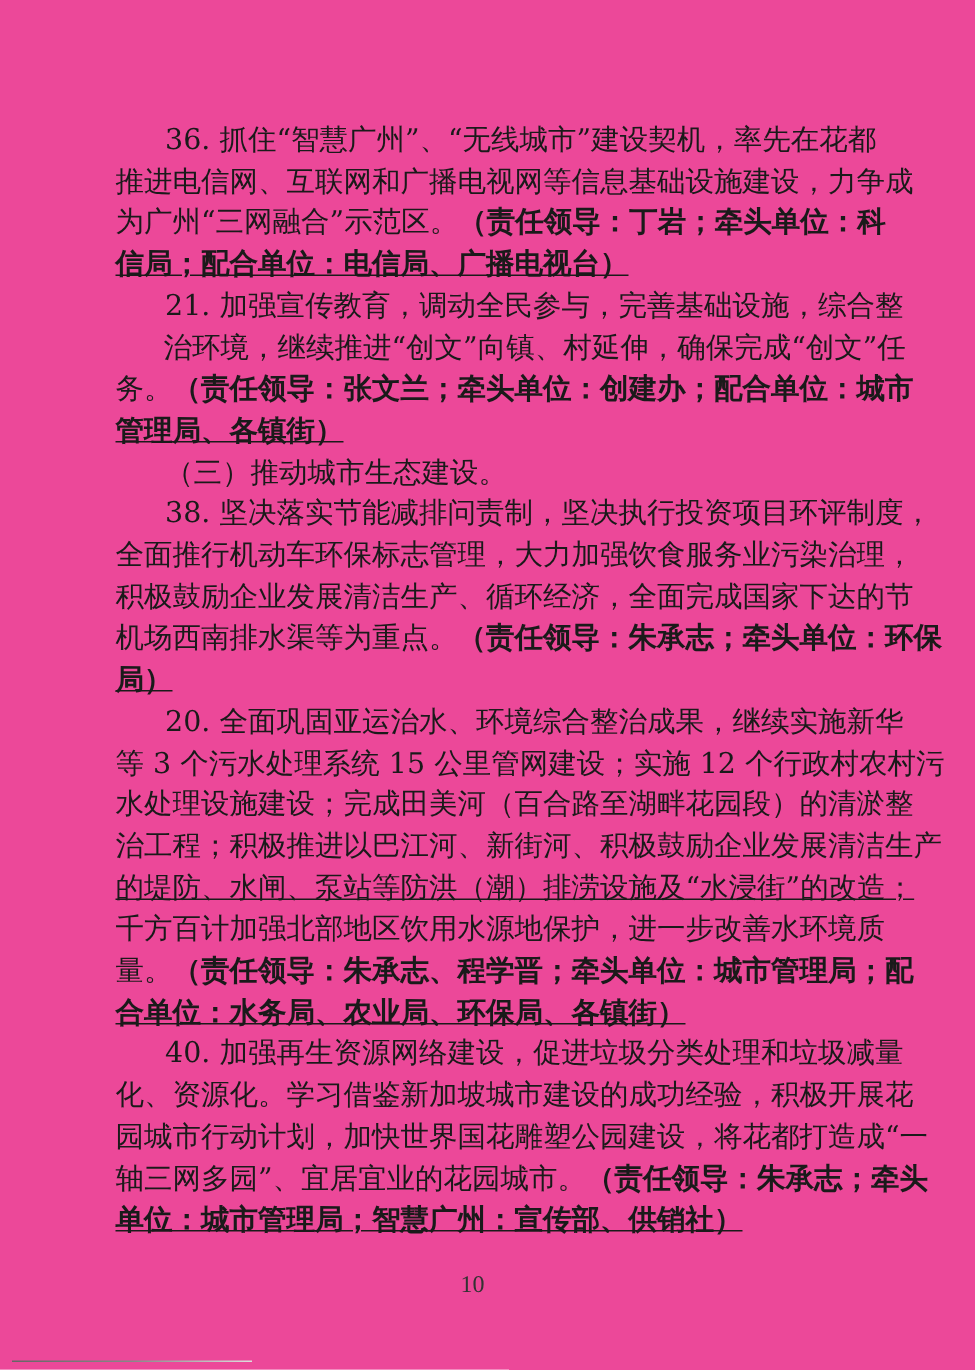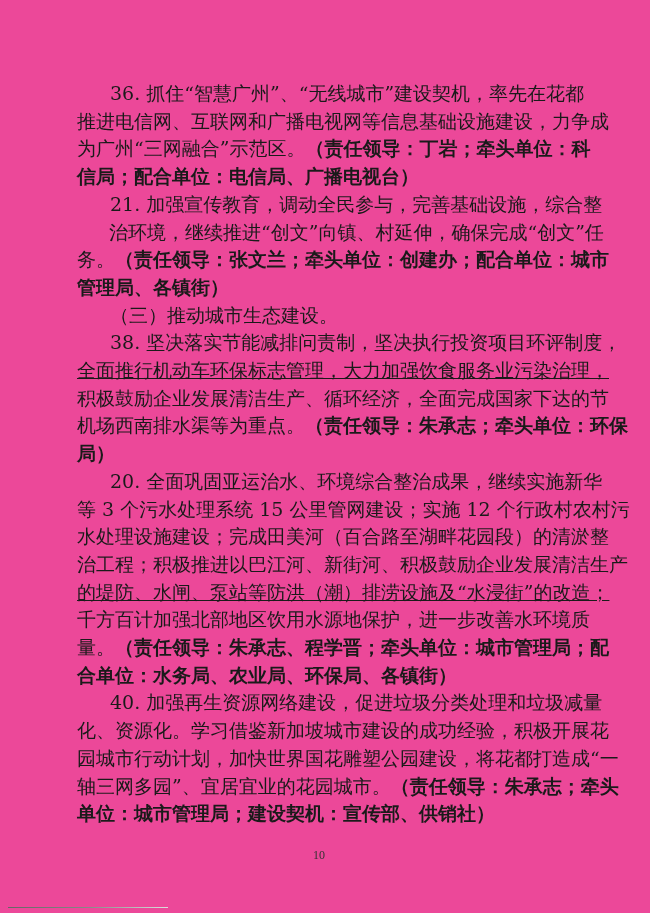--- a/index.html
+++ b/index.html
@@ -12,26 +12,26 @@
     height: 28px;
     line-height: 28px;
     font-family: "DejaVu Serif", "Liberation Serif", serif;
     font-size: 19px;
     color: #1a1a1a;
     white-space: nowrap;
     text-align: justify;
     text-align-last: justify;
   }
   .line.indent { left: 110px; width: 454px; }
-  .line.last { text-align-last: left; }
+  .line.last { text-align-last: left; text-decoration: underline; }
   .line.heading { left: 110px; width: auto; text-align-last: left; }
   .b { font-weight: bold; font-family: "DejaVu Sans", "Liberation Sans", sans-serif; }
   .pagenum {
-    position: absolute; left: 305px; top: 848px; width: 20px; text-align: right;
-    font-family: "Liberation Serif", serif; font-size: 12px; color: #333;
+    position: absolute; left: 305px; top: 848px; width: 20px; text-align: center;
+    font-family: "Liberation Serif", serif; font-size: 16px; color: #333;
   }
   .scanline {
     position: absolute; left: 8px; top: 907px; width: 160px; height: 1px;
     background: linear-gradient(to right, #666 0%, #888 50%, #ddd 100%);
   }
 </style>
 </head>
 <body>
 
 <div class="page">
@@ -44,38 +44,38 @@
       </div>
       <div>
         <div class="line indent" style="top: 189.8px;"><span>21. 加强宣传教育，调动全民参与，完善基础设施，综合整</span></div>
         <div class="line" style="top: 217.5px; margin-left: 32px;"><span>治环境，继续推进“创文”向镇、村延伸，确保完成“创文”任</span></div>
         <div class="line" style="top: 245.2px;"><span>务。</span><span class="b">（责任领导：张文兰；牵头单位：创建办；配合单位：城市</span></div>
         <div class="line last" style="top: 272.9px;"><span class="b">管理局、各镇街）</span></div>
       </div>
       <div class="line heading" style="top: 300.6px;">（三）推动城市生态建设。</div>
       <div>
         <div class="line indent" style="top: 328.3px;"><span>38. 坚决落实节能减排问责制，坚决执行投资项目环评制度，</span></div>
-        <div class="line" style="top: 356px; text-decoration: underline;"><span>全面推行机动车环保标志管理，大力加强饮食服务业污染治理，</span></div>
+        <div class="line" style="top: 356px;"><span>全面推行机动车环保标志管理，大力加强饮食服务业污染治理，</span></div>
         <div class="line" style="top: 383.7px;"><span>积极鼓励企业发展清洁生产、循环经济，全面完成国家下达的节</span></div>
         <div class="line" style="top: 411.4px;"><span>机场西南排水渠等为重点。</span><span class="b">（责任领导：朱承志；牵头单位：环保</span></div>
         <div class="line last" style="top: 439.1px;"><span class="b">局）</span></div>
       </div>
       <div>
         <div class="line indent" style="top: 466.8px;"><span>20. 全面巩固亚运治水、环境综合整治成果，继续实施新华</span></div>
         <div class="line" style="top: 494.5px;"><span>等 3 个污水处理系统 15 公里管网建设；实施 12 个行政村农村污</span></div>
         <div class="line" style="top: 522.2px;"><span>水处理设施建设；完成田美河（百合路至湖畔花园段）的清淤整</span></div>
         <div class="line" style="top: 549.9px;"><span>治工程；积极推进以巴江河、新街河、积极鼓励企业发展清洁生产</span></div>
         <div class="line" style="top: 577.6px; text-decoration: underline;"><span>的堤防、水闸、泵站等防洪（潮）排涝设施及“水浸街”的改造；</span></div>
         <div class="line" style="top: 605.3px;"><span>千方百计加强北部地区饮用水源地保护，进一步改善水环境质</span></div>
         <div class="line" style="top: 633px;"><span>量。</span><span class="b">（责任领导：朱承志、程学晋；牵头单位：城市管理局；配</span></div>
         <div class="line last" style="top: 660.7px;"><span class="b">合单位：水务局、农业局、环保局、各镇街）</span></div>
       </div>
       <div>
         <div class="line indent" style="top: 688.4px;"><span>40. 加强再生资源网络建设，促进垃圾分类处理和垃圾减量</span></div>
         <div class="line" style="top: 716.1px;"><span>化、资源化。学习借鉴新加坡城市建设的成功经验，积极开展花</span></div>
         <div class="line" style="top: 743.8px;"><span>园城市行动计划，加快世界国花雕塑公园建设，将花都打造成“一</span></div>
         <div class="line" style="top: 771.5px;"><span>轴三网多园”、宜居宜业的花园城市。</span><span class="b">（责任领导：朱承志；牵头</span></div>
-        <div class="line last" style="top: 799.2px;"><span class="b">单位：城市管理局；建设契机：宣传部、供销社）</span></div>
+        <div class="line last" style="top: 799.2px;"><span class="b">单位：城市管理局；智慧广州：宣传部、供销社）</span></div>
       </div>
     </div>
   <div class="pagenum">10</div>
   <div class="scanline"></div>
 </div>
 
 </body></html>

